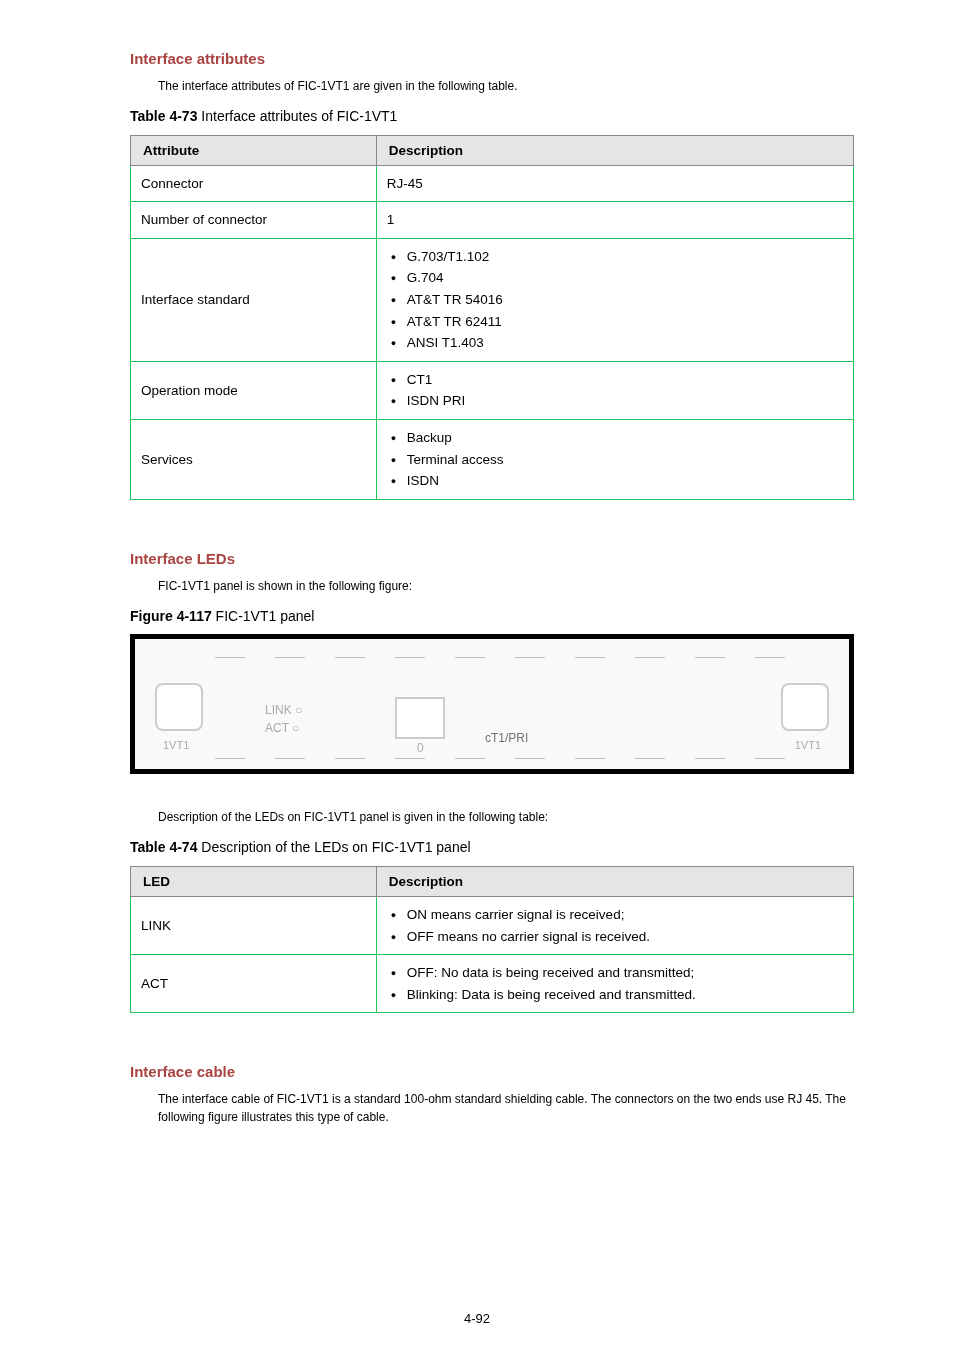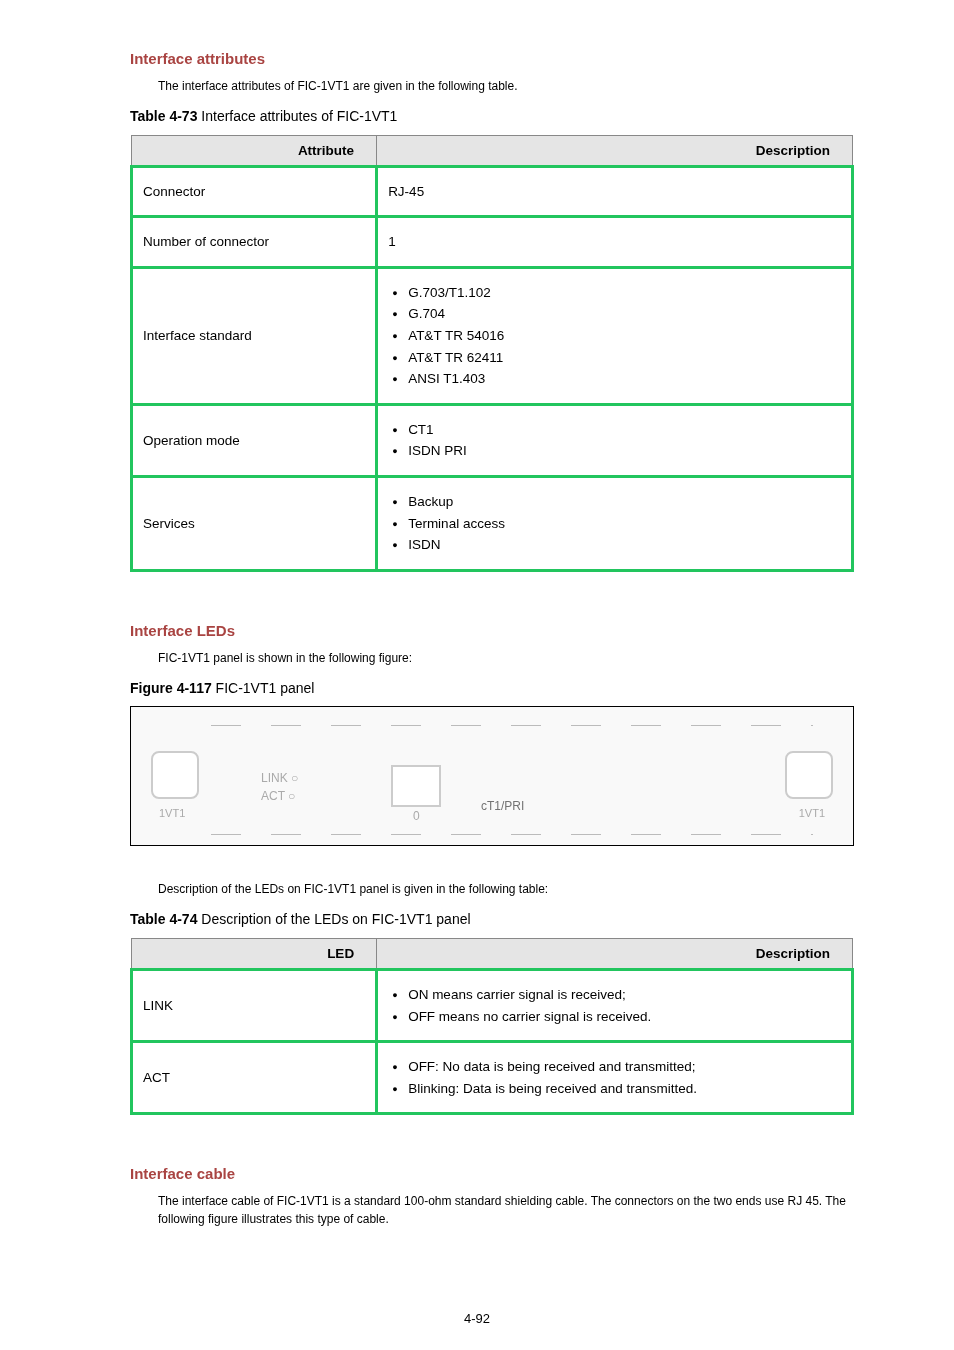--- a/index.html
+++ b/index.html
@@ -34,43 +34,43 @@
     .table-caption .bold { font-weight: bold; }
     table {
       width: 100%;
       border-collapse: collapse;
       margin-bottom: 28px;
       font-size: 13.5px;
     }
     th {
       background: #e5e5e5;
       border: 1px solid #888;
-      padding: 7px 22px;
-      text-align: right;
+      padding: 7px 12px;
+      text-align: left;
       font-weight: bold;
     }
     td {
-      border: 3px solid #22c55e;
-      padding: 13px 10px;
+      border: 1px solid #22c55e;
+      padding: 7px 10px;
       vertical-align: middle;
       line-height: 1.6;
     }
     td ul { list-style: none; padding-left: 4px; }
     td ul li::before {
       content: "●";
       display: inline-block;
       width: 16px;
       font-size: 9px;
       vertical-align: 1px;
     }
     .col1 { width: 34%; }
     .figure-img {
       width: 100%;
       height: 140px;
-      border: 1px solid #000000;
+      border: 5px solid #000000;
       background: #f9f9f9;
       margin-bottom: 34px;
       position: relative;
     }
     .fig-top-rule, .fig-bot-rule {
       position: absolute;
       left: 80px; right: 40px;
       height: 1px;
       background: repeating-linear-gradient(90deg,#bbb 0 30px,transparent 30px 60px);
     }

